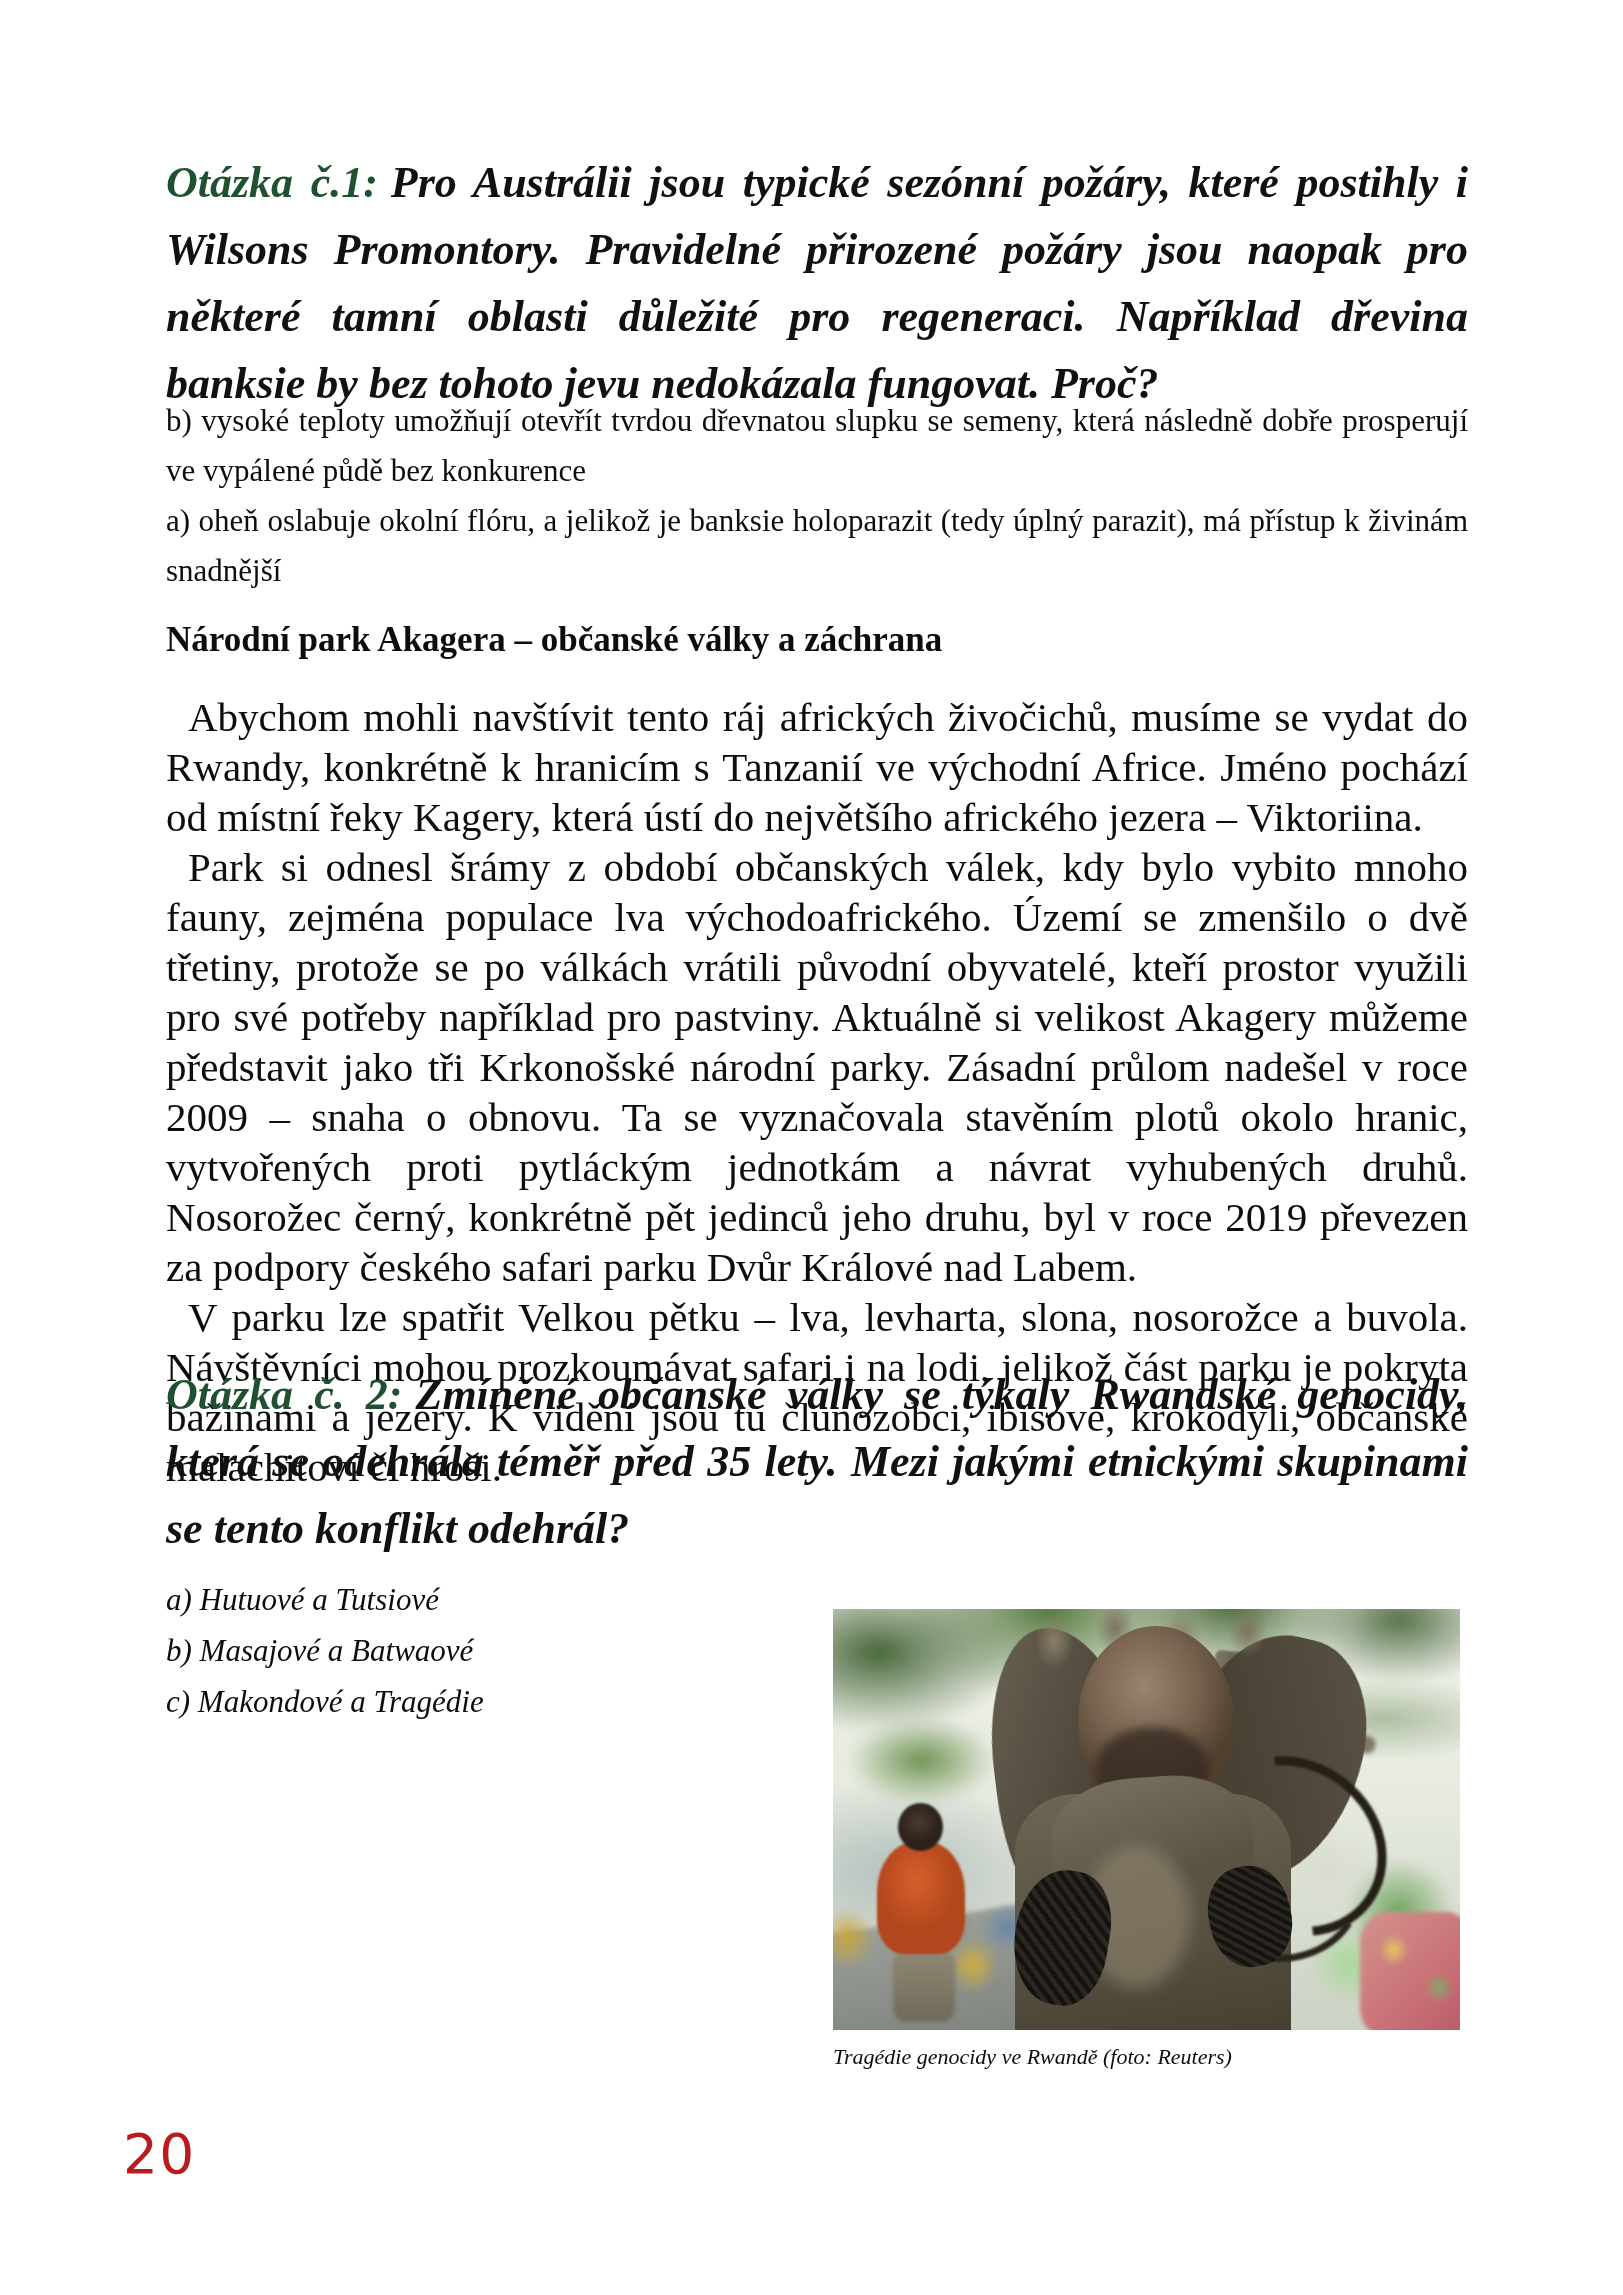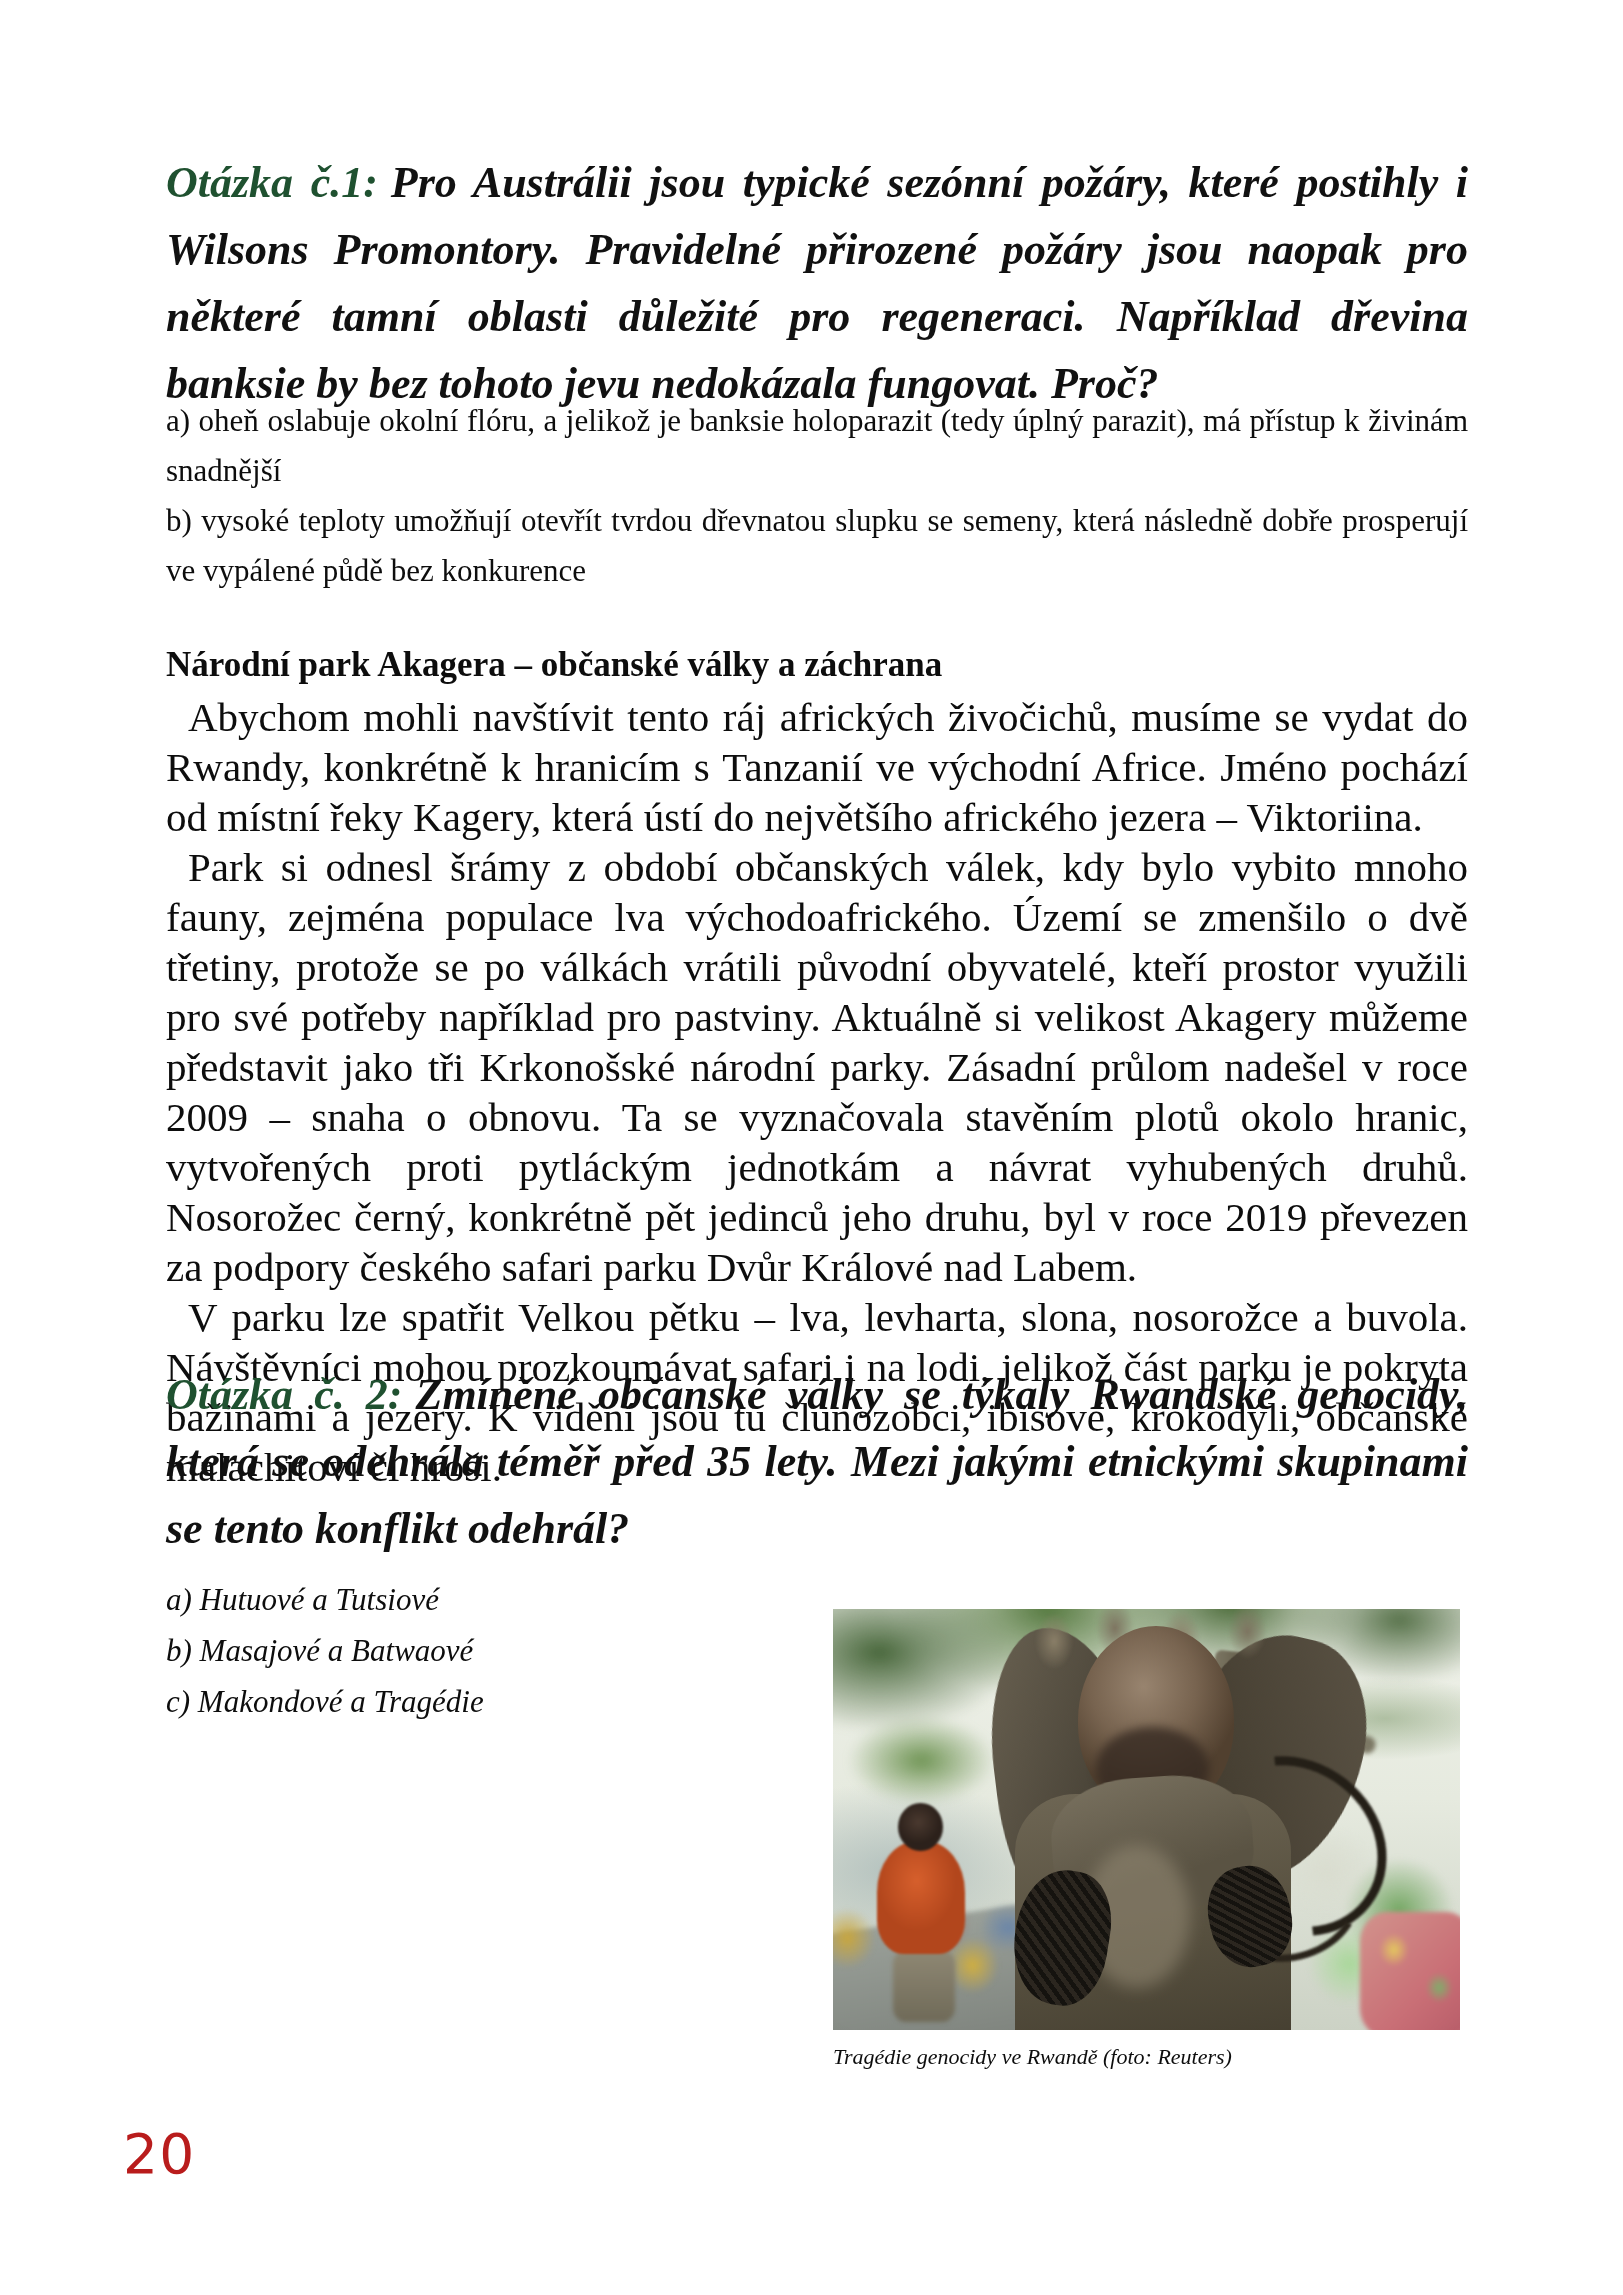--- a/index.html
+++ b/index.html
@@ -186,25 +186,25 @@
   }
 </style>
 </head>
 <body>
 
 <div class="page">
 
   <p class="tblock question" style="top:149px;"><span class="qlabel">Otázka č.1:</span><span>Pro Austrálii jsou typické sezónní požáry, které postihly i Wilsons Promontory. Pravidelné přirozené požáry jsou naopak pro některé tamní oblasti důležité pro regeneraci. Například dřevina banksie by bez tohoto jevu nedokázala fungovat. Proč?</span></p>
 
   <div class="tblock answers" style="top:396px;">
+    <p>b) vysoké teploty umožňují otevřít tvrdou dřevnatou slupku se semeny, která následně dobře prosperují ve vypálené půdě bez konkurence</p>
     <p>a) oheň oslabuje okolní flóru, a jelikož je banksie holoparazit (tedy úplný parazit), má přístup k živinám snadnější</p>
-    <p>b) vysoké teploty umožňují otevřít tvrdou dřevnatou slupku se semeny, která následně dobře prosperují ve vypálené půdě bez konkurence</p>
-  </div>
-
-  <h2 class="tblock heading" style="top:640px;">Národní park Akagera – občanské války a záchrana</h2>
+  </div>
+
+  <h2 class="tblock heading" style="top:615px;">Národní park Akagera – občanské války a záchrana</h2>
 
   <div class="tblock bodytext" style="top:692px;">
     <p>Abychom mohli navštívit tento ráj afrických živočichů, musíme se vydat do Rwandy, konkrétně k hranicím s Tanzanií ve východní Africe. Jméno pochází od místní řeky Kagery, která ústí do největšího afrického jezera – Viktoriina.</p>
     <p>Park si odnesl šrámy z období občanských válek, kdy bylo vybito mnoho fauny, zejména populace lva východoafrického. Území se zmenšilo o dvě třetiny, protože se po válkách vrátili původní obyvatelé, kteří prostor využili pro své potřeby například pro pastviny. Aktuálně si velikost Akagery můžeme představit jako tři Krkonošské národní parky. Zásadní průlom nadešel v roce 2009 – snaha o obnovu. Ta se vyznačovala stavěním plotů okolo hranic, vytvořených proti pytláckým jednotkám a návrat vyhubených druhů. Nosorožec černý, konkrétně pět jedinců jeho druhu, byl v roce 2019 převezen za podpory českého safari parku Dvůr Králové nad Labem.</p>
     <p>V parku lze spatřit Velkou pětku – lva, levharta, slona, nosorožce a buvola. Návštěvníci mohou prozkoumávat safari i na lodi, jelikož část parku je pokryta bažinami a jezery. K vidění jsou tu člunozobci, ibisové, krokodýli, občanské malachitoví či hroši.</p>
   </div>
 
   <p class="tblock question" style="top:1361px;"><span class="qlabel">Otázka č. 2:</span><span>Zmíněné občanské války se týkaly Rwandské genocidy, která se odehrála téměř před 35 lety. Mezi jakými etnickými skupinami se tento konflikt odehrál?</span></p>
 
   <div class="tblock options" style="top:1574px;width:720px;">

